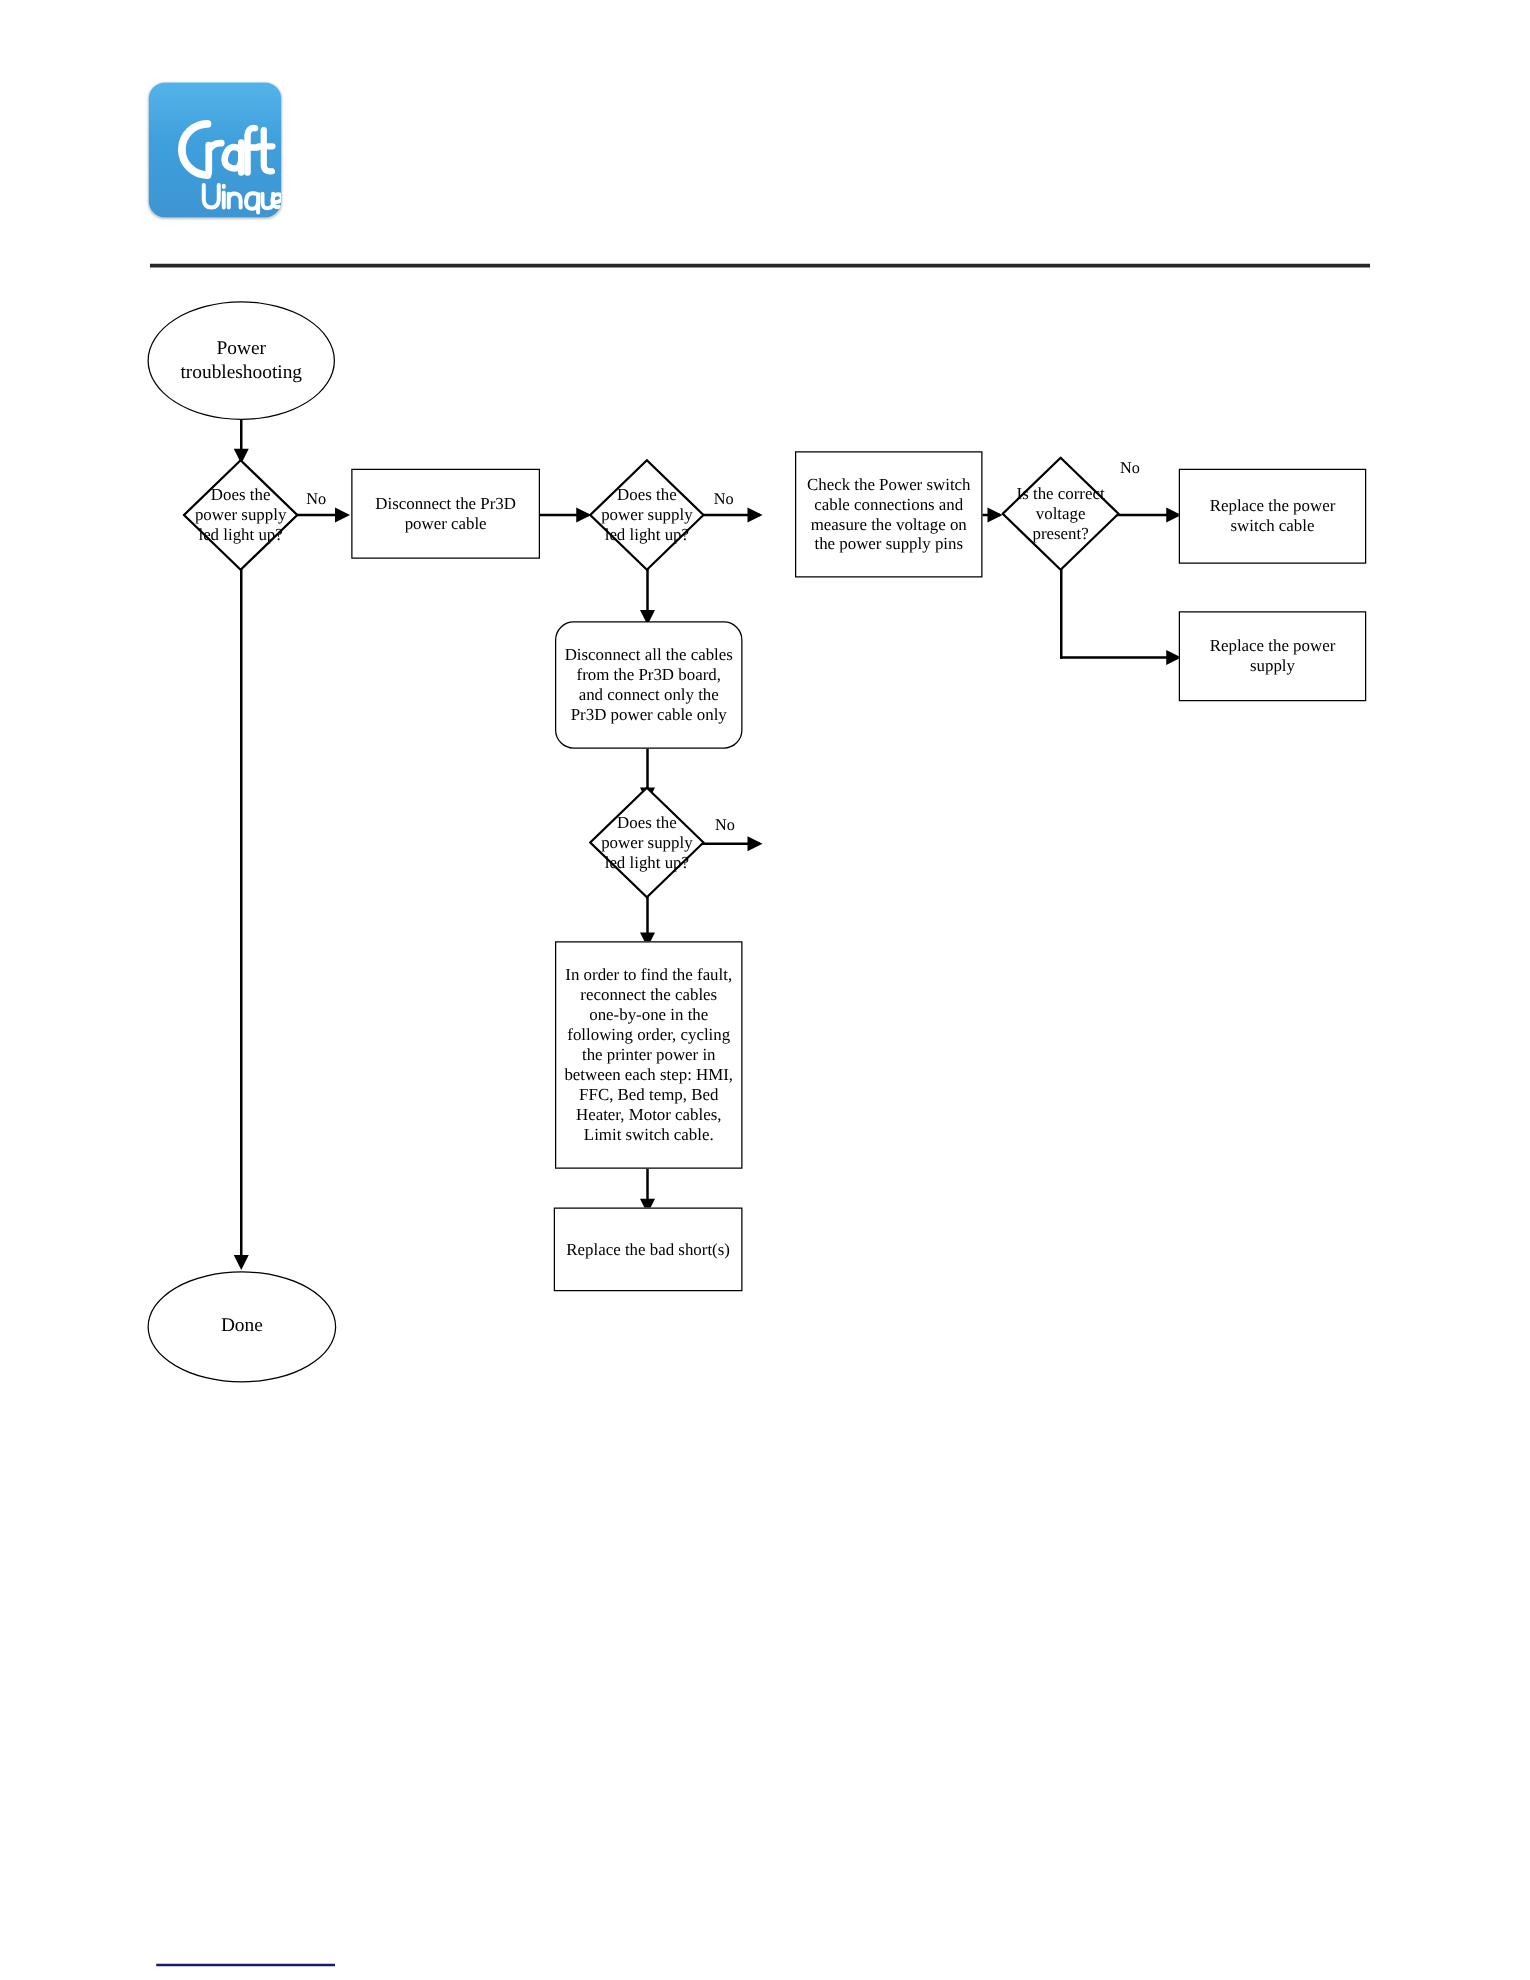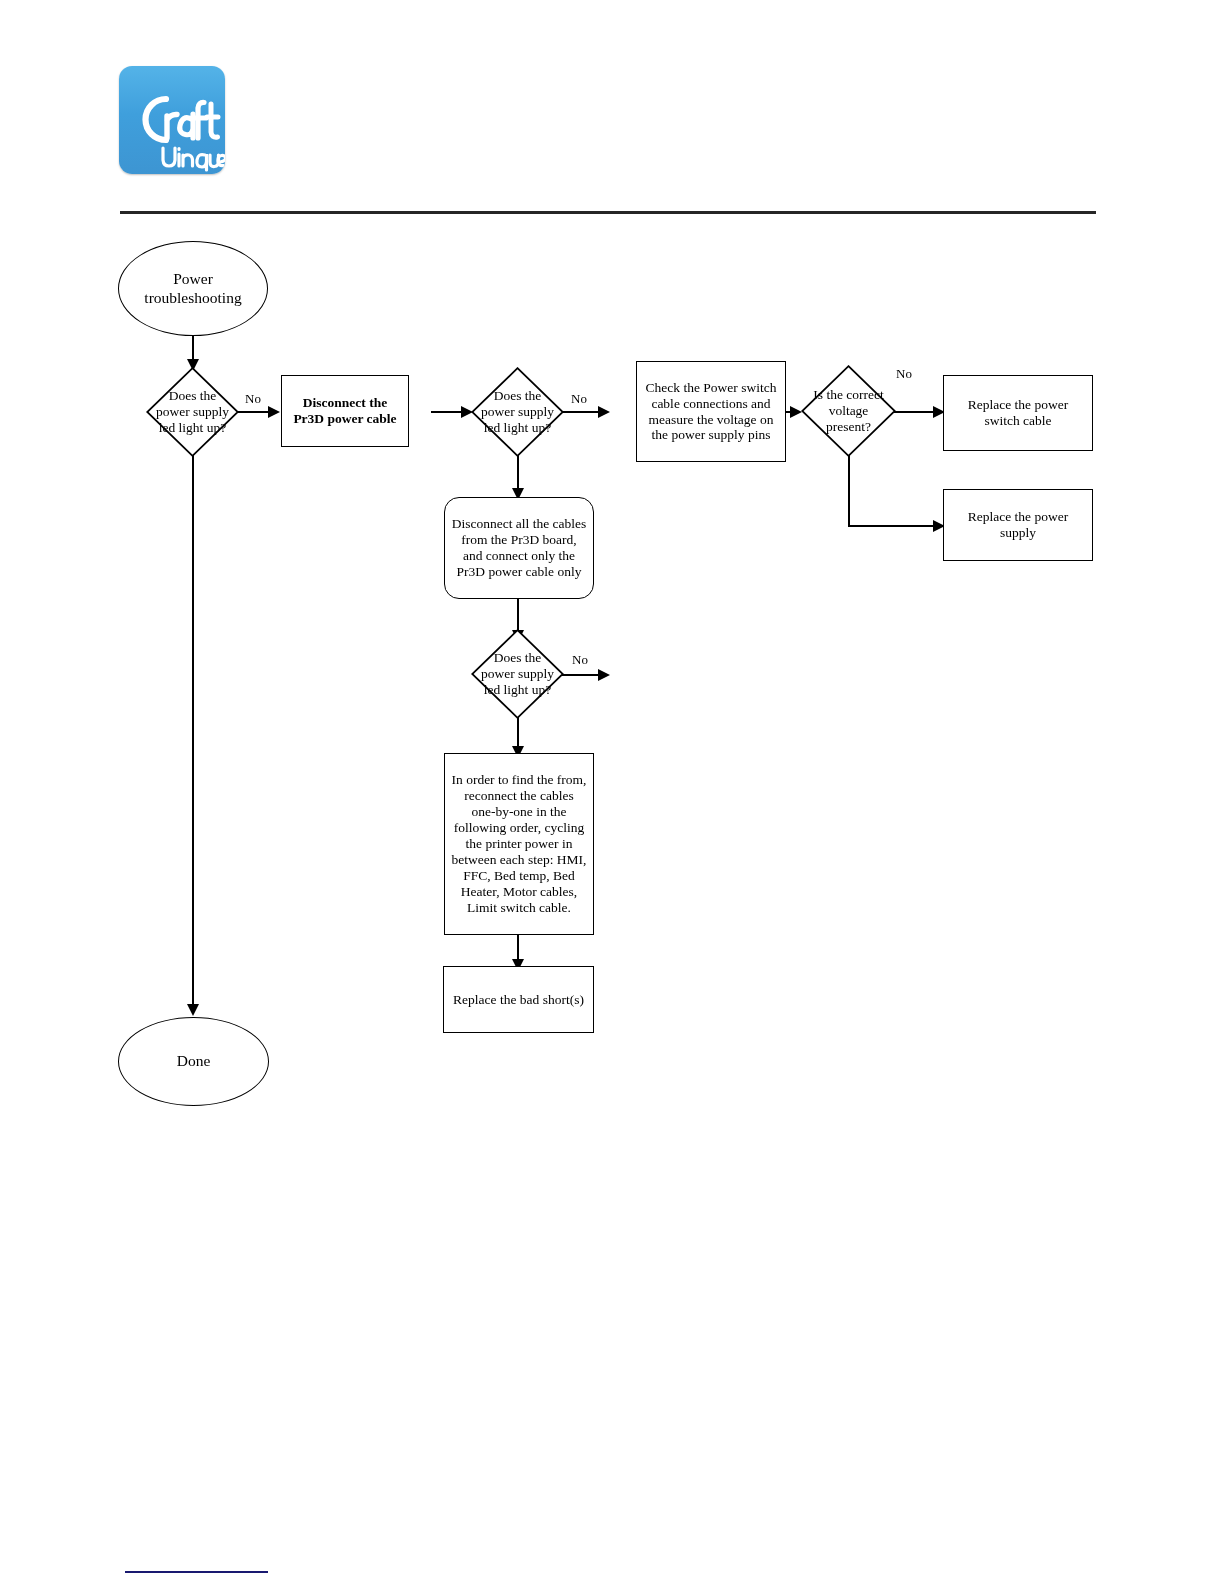--- a/index.html
+++ b/index.html
@@ -202,21 +202,21 @@
     <span class="label">Power troubleshooting</span>
   </div>
 
   <div class="node diamond" style="left:146px; top:367px; width:93px; height:90px;">
     <svg class="dshape" viewBox="0 0 93 90" preserveAspectRatio="none">
       <polygon points="46.5,1.2 91.8,45 46.5,88.8 1.2,45" fill="#ffffff" stroke="#000000" stroke-width="1.8"></polygon>
     </svg>
     <span class="label">Does the power supply led light up?</span>
   </div>
 
-  <div class="node box" style="left:281px; top:375px; width:128px; height:72px;font-weight:bold;">
+  <div class="node box" style="left:281px; top:375px; width:151px; height:72px;">
     <span class="label">Disconnect the Pr3D power cable</span>
   </div>
 
   <div class="node diamond" style="left:471px; top:367px; width:93px; height:90px;">
     <svg class="dshape" viewBox="0 0 93 90" preserveAspectRatio="none">
       <polygon points="46.5,1.2 91.8,45 46.5,88.8 1.2,45" fill="#ffffff" stroke="#000000" stroke-width="1.8"></polygon>
     </svg>
     <span class="label">Does the power supply led light up?</span>
   </div>
 
@@ -245,21 +245,21 @@
 
   <div class="node diamond" style="left:471px; top:629px; width:93px; height:90px;">
     <svg class="dshape" viewBox="0 0 93 90" preserveAspectRatio="none">
       <polygon points="46.5,1.2 91.8,45 46.5,88.8 1.2,45" fill="#ffffff" stroke="#000000" stroke-width="1.8"></polygon>
     </svg>
     <span class="label">Does the power supply led light up?</span>
   </div>
 
 
   <div class="node box" style="left:444px; top:753px; width:150px; height:182px;">
-    <span class="label">In order to find the from, reconnect the cables one-by-one in the following order, cycling the printer power in between each step: HMI, FFC, Bed temp, Bed Heater, Motor cables, Limit switch cable.</span>
+    <span class="label">In order to find the fault, reconnect the cables one-by-one in the following order, cycling the printer power in between each step: HMI, FFC, Bed temp, Bed Heater, Motor cables, Limit switch cable.</span>
   </div>
 
   <div class="node box" style="left:443px; top:966px; width:151px; height:67px;">
     <span class="label">Replace the bad short(s)</span>
   </div>
 
   <div class="node oval" style="left:118px; top:1017px; width:151px; height:89px;">
     <span class="label">Done</span>
   </div>
 

